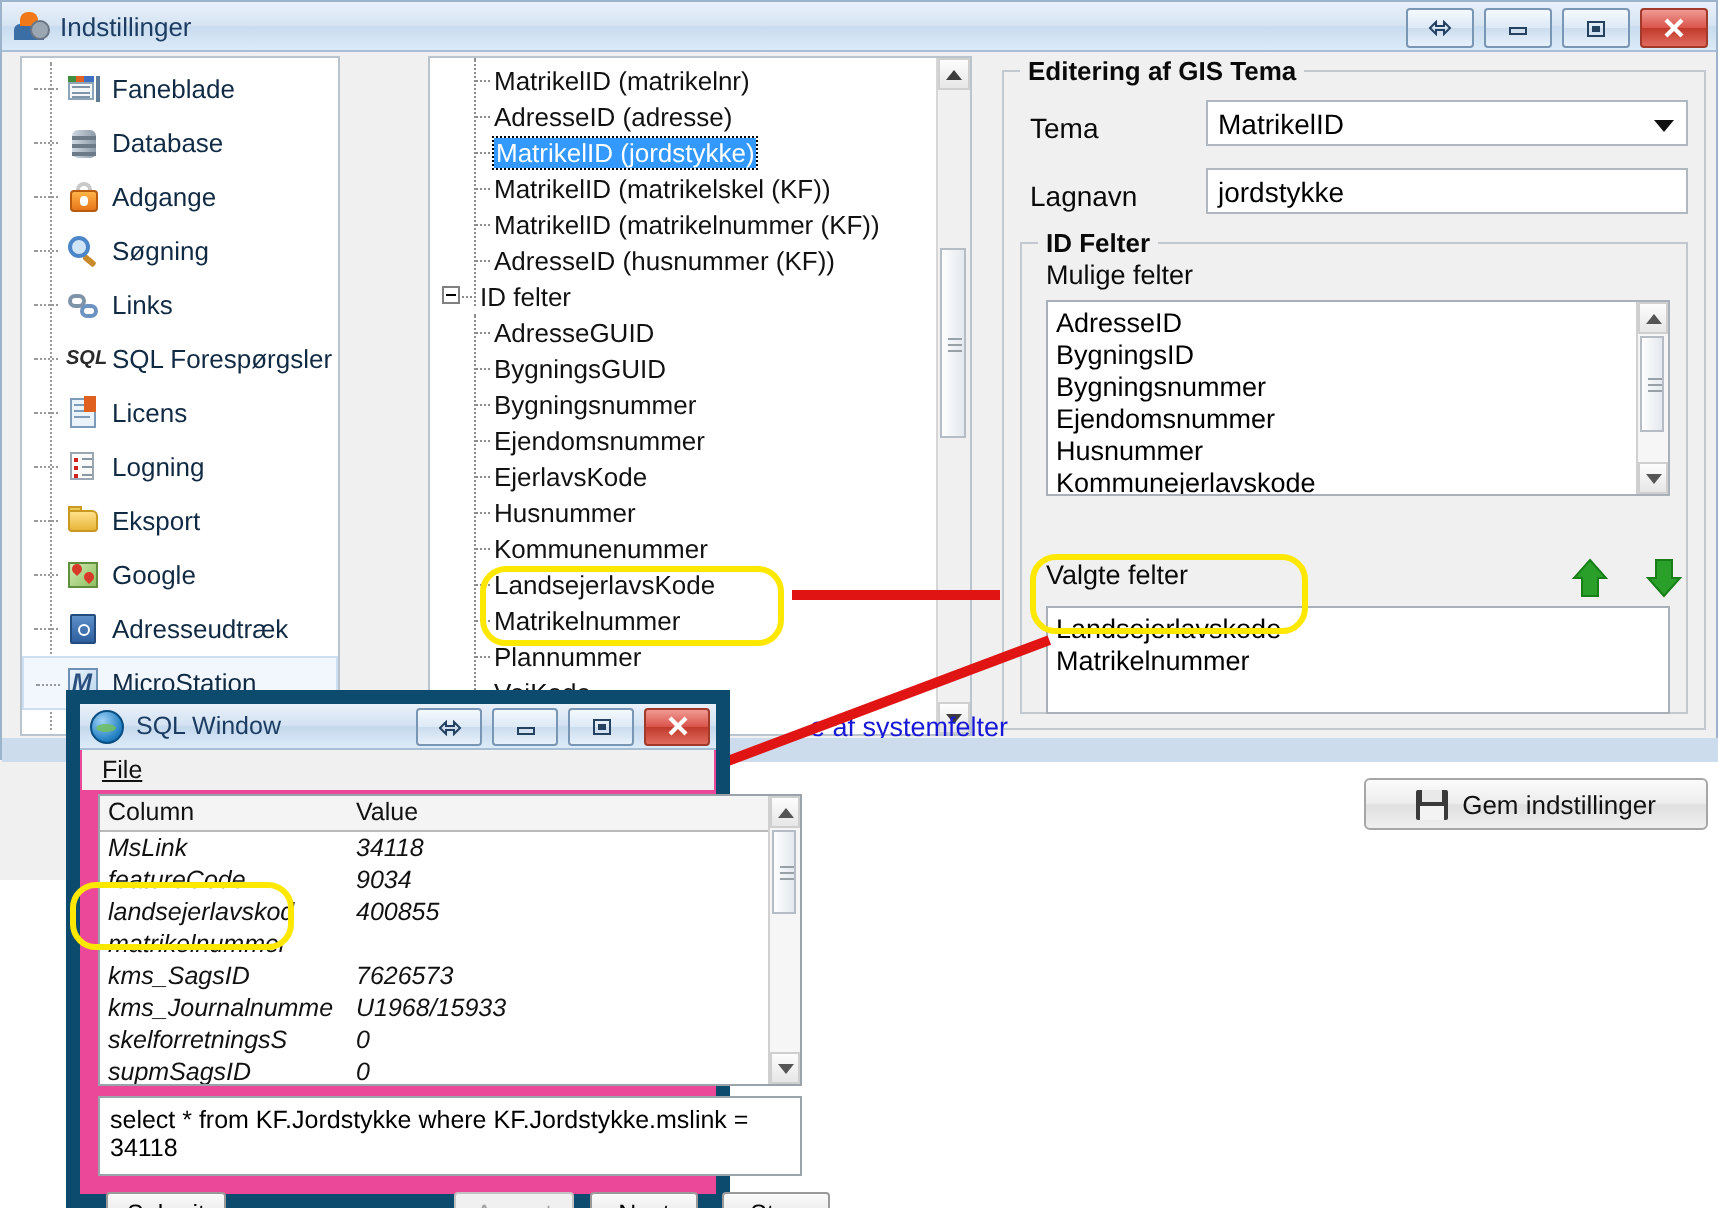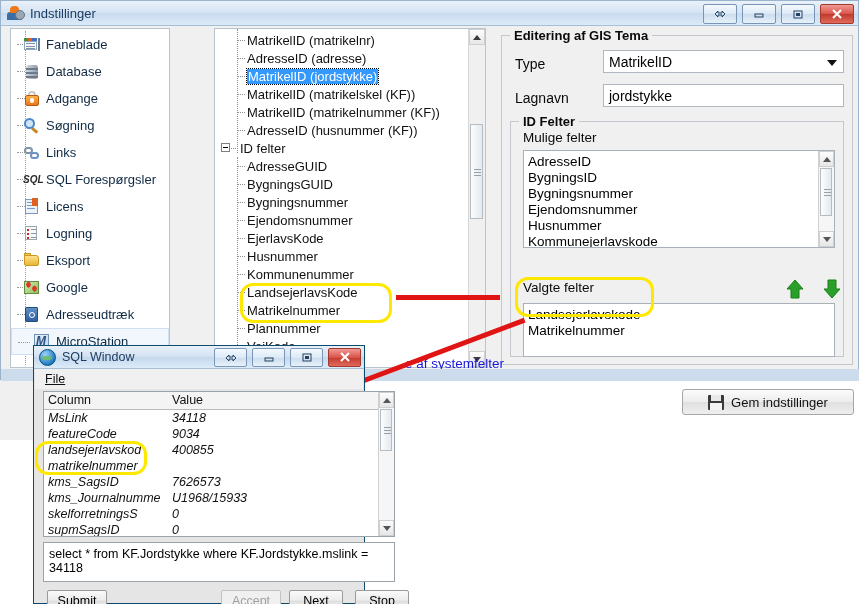--- a/index.html
+++ b/index.html
@@ -26,21 +26,21 @@
   .tb-btn{width:32px;height:18px;border:1px solid #7a96b5;border-radius:2px;
     background:linear-gradient(to bottom,#f4f9fd,#dce9f6 50%,#cbdcee 50%,#e7f1fa);
     display:flex;align-items:center;justify-content:center;font-size:11px;color:#24425f;}
   .tb-btn.close{background:linear-gradient(to bottom,#f09a93,#d9534a 50%,#c0392b 50%,#e06a5d);
     border-color:#a23a2c;color:#fff;font-weight:bold;}
   .tb-btn svg{display:block;}
 
   
   .nav{position:absolute;left:9px;top:27px;width:160px;height:340px;
        background:#fff;border:1px solid #b9c4cf;box-sizing:border-box;overflow:hidden;}
-  .nav-item{height:27px;display:flex;align-items:center;padding-left:12px;position:relative;}
+  .nav-item{height:27px;display:flex;align-items:center;padding-left:22px;position:relative;}
   .nav-item.sel{background:#f2f7fd;border:1px solid #cddff0;padding-left:21px;box-sizing:border-box;}
   .nav-item .dots{position:absolute;left:6px;top:13px;width:12px;border-top:1px dotted #9a9a9a;}
   .nav-ico{width:18px;height:18px;margin-right:5px;flex:none;position:relative;}
   .nav-label{font-size:13px;color:#102a43;white-space:nowrap;}
   .vline{position:absolute;left:14px;top:2px;bottom:2px;border-left:1px dotted #9a9a9a;}
 
   
   .ic-faneblade .a{position:absolute;left:1px;top:2px;width:13px;height:3px;background:#e06020;}
   .ic-faneblade .b{position:absolute;left:1px;top:5px;width:13px;height:9px;background:#f4f7fa;border:1px solid #8ea4b8;box-sizing:border-box;}
   .ic-faneblade .c{position:absolute;left:3px;top:7px;width:9px;height:1px;background:#7f94a8;box-shadow:0 3px 0 #7f94a8, 0 5px 0 #7f94a8;}
@@ -124,21 +124,21 @@
     display:flex;align-items:center;justify-content:center;gap:7px;font-size:13px;color:#111;}
   .dsk-ico{width:16px;height:15px;position:relative;}
   .dsk-ico .o{position:absolute;inset:0;background:#3a3a3a;border-radius:1px;}
   .dsk-ico .w{position:absolute;left:3px;top:0;width:10px;height:6px;background:#e9e9e9;}
   .dsk-ico .w2{position:absolute;left:2px;top:8px;width:12px;height:7px;background:#f3f3f3;}
 
   .link{position:absolute;color:#1717d8;text-decoration:underline;font-size:13.5px;white-space:nowrap;}
 
   
   .sqlwin{position:absolute;left:33px;top:345px;width:332px;height:259px;
-    background:#e5e5e5;border:1px solid #0c4a6e;box-sizing:border-box;}
+    background:#ec4899;border:7px solid #0c4a6e;box-sizing:border-box;}
   .sql-title{position:absolute;left:0;top:0;right:0;height:22px;
     background:linear-gradient(to bottom,#e9f1fa 0%,#d3e2f2 48%,#c4d8ec 52%,#dcebf9 100%);
     border-bottom:1px solid #a8bed4;display:flex;align-items:center;}
   .sql-globe{width:15px;height:15px;margin-left:5px;border-radius:50%;
     background:radial-gradient(circle at 35% 30%,#9fd2f5,#1f7ec2 70%,#0d5590);
     border:1px solid #0a4d80;position:relative;flex:none;}
   .sql-globe:after{content:"";position:absolute;left:2px;top:6px;width:10px;height:4px;background:#6fbf5f;border-radius:50%;opacity:.85;}
   .sql-title-text{margin-left:6px;font-size:12.5px;color:#1c3c62;}
   .menubar{position:absolute;left:1px;top:23px;right:1px;height:20px;background:#f0f0f0;display:flex;align-items:center;padding-left:10px;}
   .menubar span{font-size:12.5px;color:#111;}
@@ -420,21 +420,21 @@
             <div class="tri dn"></div>
           </div>
       </div>
     </div>
 
     <div class="rpane">
       <div class="gbox" style="left:0;top:9px;width:352px;height:330px;">
         <div class="legend">Editering af GIS Tema</div>
       </div>
 
-      <div class="fld-label" style="left:14px;top:30px;">Type</div>
+      <div class="fld-label" style="left:14px;top:30px;">Tema</div>
       <div class="txtbox" style="left:102px;top:24px;width:241px;height:23px;">
         <span>MatrikelID</span>
         <span class="combo-arrow"></span>
       </div>
 
       <div class="fld-label" style="left:14px;top:64px;">Lagnavn</div>
       <div class="txtbox" style="left:102px;top:58px;width:241px;height:23px;">
         <span>jordstykke</span>
       </div>
 

